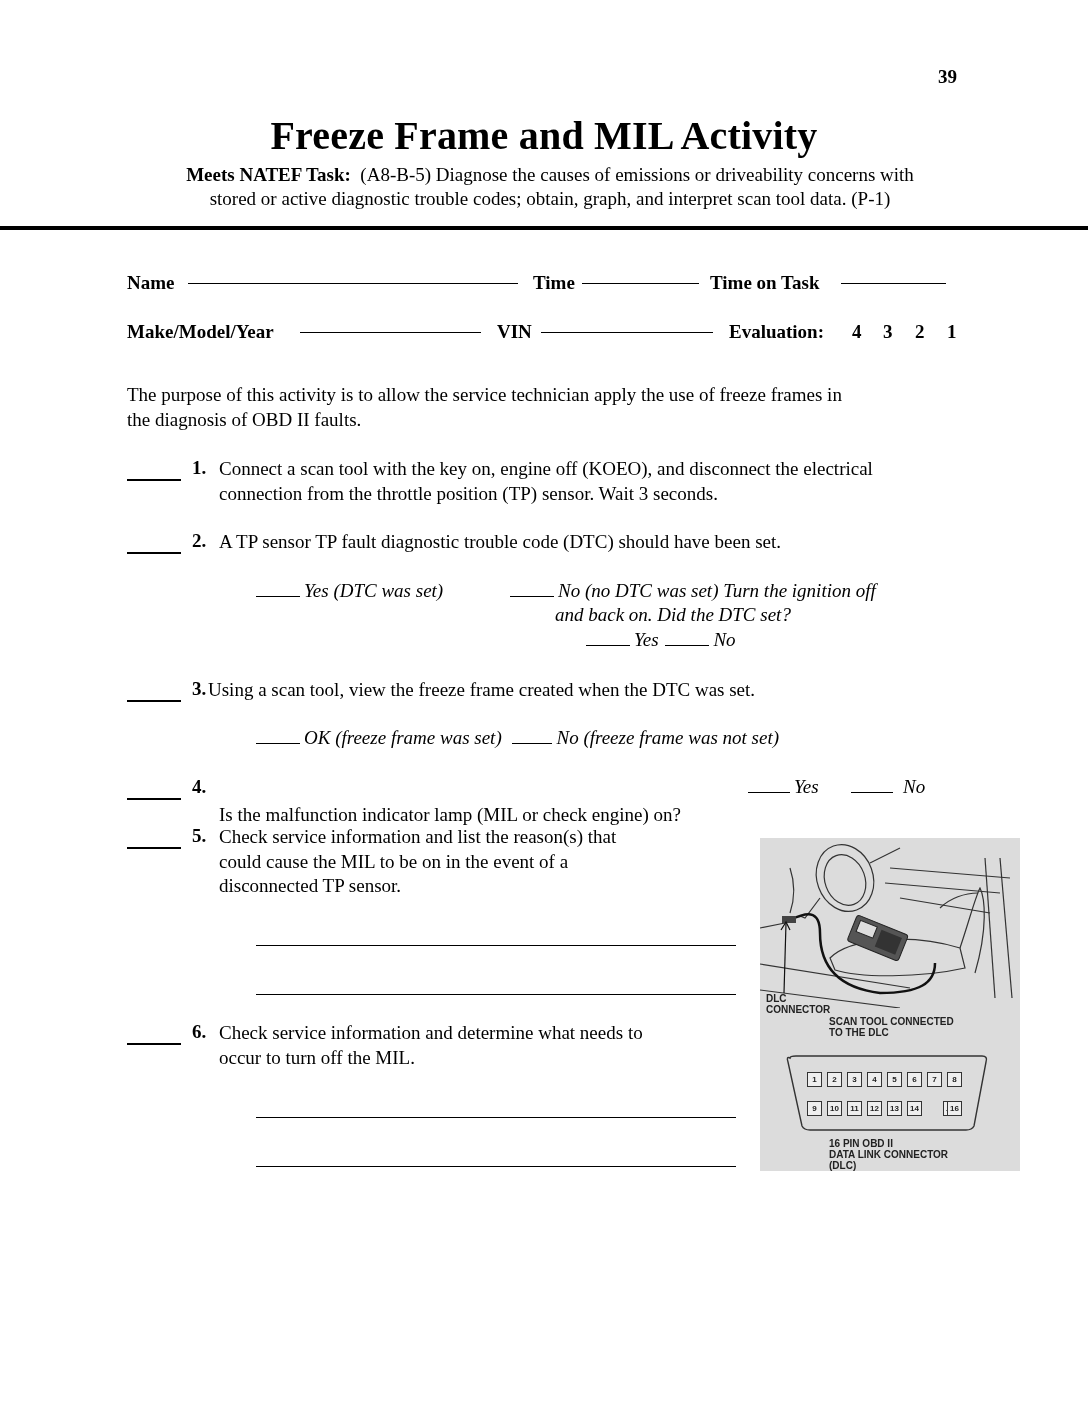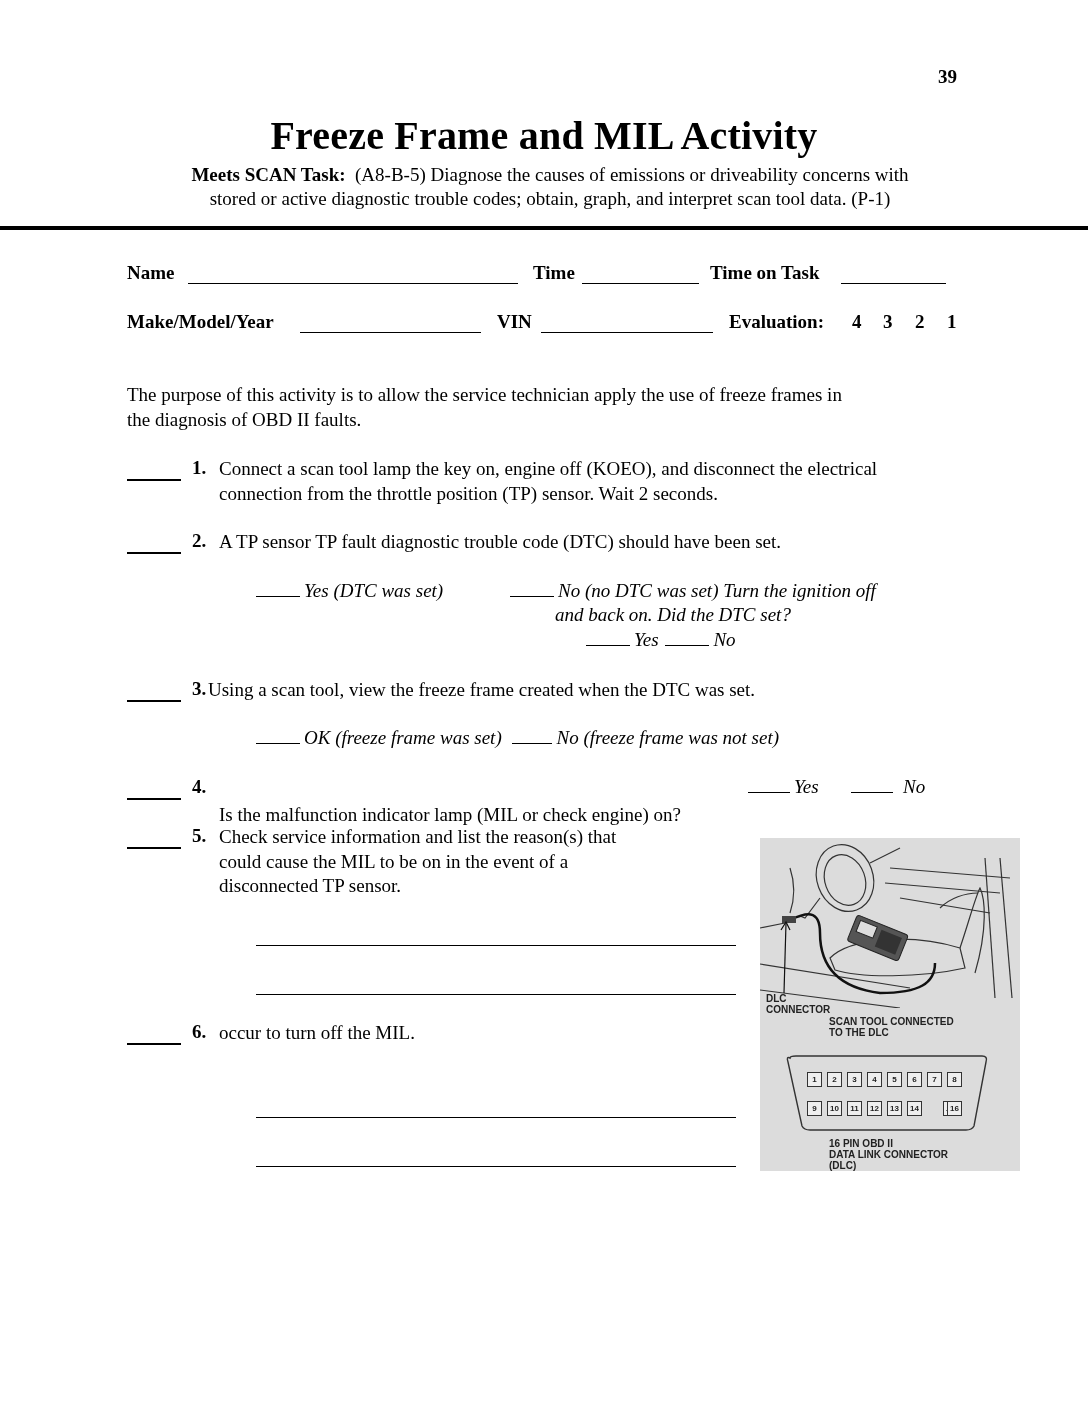--- a/index.html
+++ b/index.html
@@ -30,21 +30,21 @@
       left: 120px; width: 860px; top: 163px;
       text-align: center;
       font-size: 19px; line-height: 24px;
     }
     .task b { font-weight: bold; }
     .rule {
       left: 0; top: 226px; width: 1088px; height: 4px;
       background: #000;
     }
     .field-label {
-      font-size: 19px; font-weight: bold; white-space: nowrap;
+      font-size: 19px; font-weight: bold; white-space: nowrap; margin-top: 10px;
     }
     .fill-line {
       border-bottom: 1.5px solid #000;
       height: 0;
     }
     .body-text {
       font-size: 19px; line-height: 24.5px;
     }
     .blank {
       border-bottom: 2px solid #000;
@@ -86,21 +86,21 @@
       text-align: center; line-height: 13px;
       color: #222;
     }
   </style>
 </head>
 <body>
 
 <div class="abs page-number">39</div>
 <div class="abs title">Freeze Frame and MIL Activity</div>
 <div class="abs task">
-  <div><b>Meets SCAN Task:</b>&nbsp; <span>(A8-B-5)  Diagnose the causes of emissions or driveability concerns with</span></div>
+  <div><b>Meets NATEF Task:</b>&nbsp; <span>(A8-B-5)  Diagnose the causes of emissions or driveability concerns with</span></div>
   <div>stored or active diagnostic trouble codes; obtain, graph, and interpret scan tool data.    (P-1)</div>
 </div>
 <div class="abs rule"></div>
 
 <div class="abs field-label" style="left:127px; top:262px;">Name</div>
 <div class="abs fill-line" style="left:188px; top:283px; width:330px;"></div>
 <div class="abs field-label" style="left:533px; top:262px;">Time</div>
 <div class="abs fill-line" style="left:582px; top:283px; width:117px;"></div>
 <div class="abs field-label" style="left:710px; top:262px;">Time on Task</div>
 <div class="abs fill-line" style="left:841px; top:283px; width:105px;"></div>
@@ -116,22 +116,22 @@
 <div class="abs field-label" style="left:947px; top:311px;">1</div>
 
 <div class="abs body-text" style="left:127px; top:383px; width:850px;">
   <div>The purpose of this activity is to allow the service technician apply the use of freeze frames in</div>
   <div>the diagnosis of OBD II faults.</div>
 </div>
 
 <div class="abs blank" style="left:127px; top:479px; width:54px;"></div>
 <div class="abs qnum" style="left:192px; top:457px;">1.</div>
 <div class="abs body-text" style="left:219px; top:457px; width:760px;">
-  <div>Connect a scan tool lamp the key on, engine off (KOEO), and disconnect the electrical</div>
-  <div>connection from the throttle position (TP) sensor.  Wait 2 seconds.</div>
+  <div>Connect a scan tool with the key on, engine off (KOEO), and disconnect the electrical</div>
+  <div>connection from the throttle position (TP) sensor.  Wait 3 seconds.</div>
 </div>
 
 <div class="abs blank" style="left:127px; top:552px; width:54px;"></div>
 <div class="abs qnum" style="left:192px; top:530px;">2.</div>
 <div class="abs body-text" style="left:219px; top:530px; width:760px;">A TP sensor TP fault diagnostic trouble code (DTC) should have been set.</div>
 
 <div class="abs opt" style="left:256px; top:580px;">
   <span class="small-blank"></span><span>Yes (DTC was set)</span>
 </div>
 <div class="abs opt" style="left:510px; top:580px;">
@@ -167,20 +167,21 @@
   <div>Check service information and list the reason(s) that</div>
   <div>could cause the MIL to be on in the event of a</div>
   <div>disconnected TP sensor.</div>
 </div>
 <div class="abs answer-line" style="top:945px;"></div>
 <div class="abs answer-line" style="top:994px;"></div>
 
 <div class="abs blank" style="left:127px; top:1043px; width:54px;"></div>
 <div class="abs qnum" style="left:192px; top:1021px;">6.</div>
 <div class="abs body-text" style="left:219px; top:1021px; width:520px;">
+  <div>Check service information and determine what needs to</div>
   <div>occur to turn off the MIL.</div>
 </div>
 <div class="abs answer-line" style="top:1117px;"></div>
 <div class="abs answer-line" style="top:1166px;"></div>
 
 <div class="abs figure">
   <svg width="260" height="170" viewBox="0 0 260 170" style="position:absolute; left:0; top:0;">
     <g fill="none" stroke="#333" stroke-width="1.2">
 
       <ellipse cx="85" cy="40" rx="28" ry="34" transform="rotate(-20 85 40)"></ellipse>

